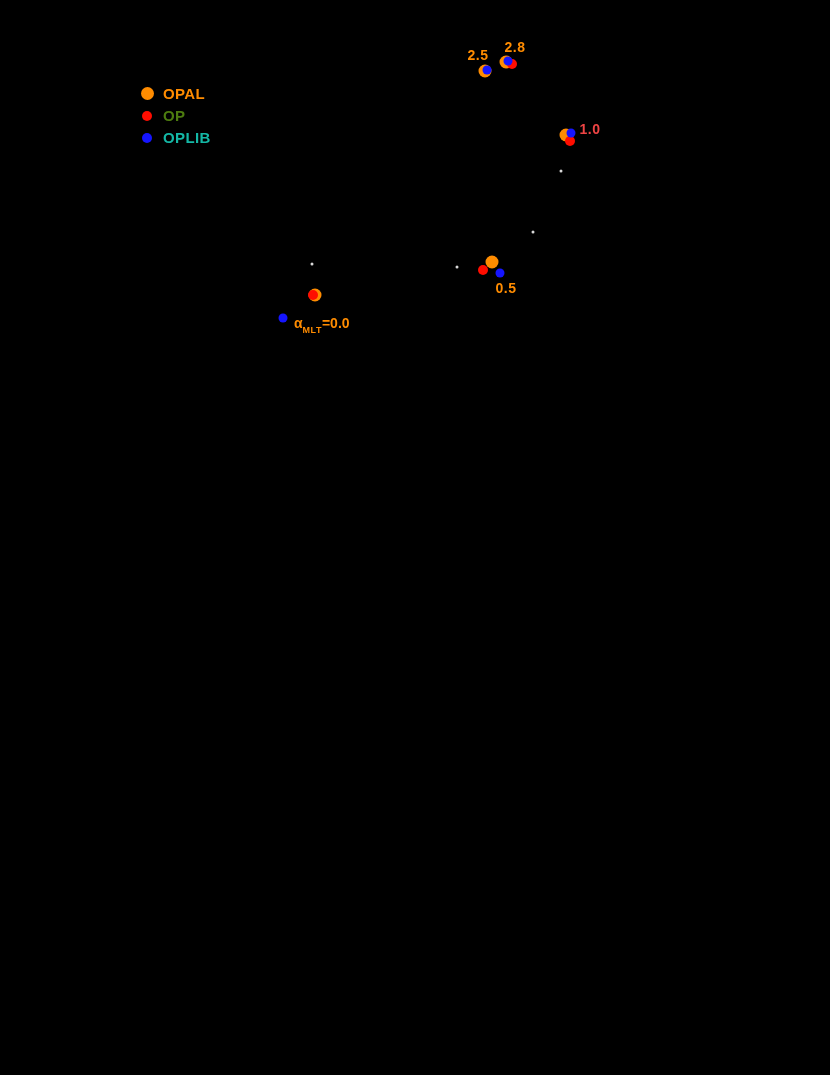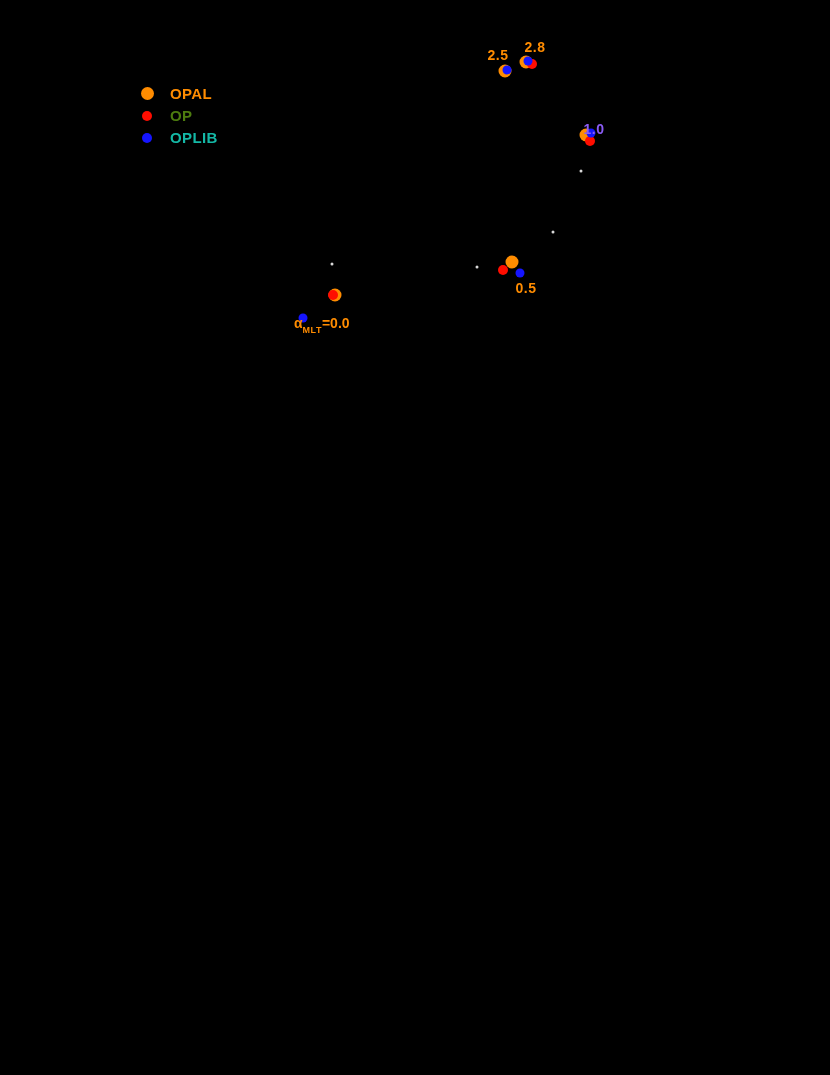--- a/index.html
+++ b/index.html
@@ -31,30 +31,30 @@
     width: 18px;
     display: flex;
     align-items: center;
     justify-content: center;
   }
   .legend-marker {
     display: block;
     border-radius: 50%;
   }
   .legend-label {
-    margin-left: 14px;
+    margin-left: 7px;
     font-size: 15px;
     font-weight: 700;
     letter-spacing: 0.4px;
     line-height: 1;
   }
   
   #points-layer {
     position: absolute;
-    left: 0; top: 0; right: 0; bottom: 0; margin-left: 20px;
+    left: 0; top: 0; right: 0; bottom: 0;
   }
   .dot {
     position: absolute;
     border-radius: 50%;
     transform: translate(-50%, -50%);
   }
   .group-label {
     position: absolute;
     transform: translate(-50%, -50%);
     font-size: 14px;
@@ -117,21 +117,21 @@
       <div class="dot" style="left: 485px; top: 71px; width: 13px; height: 13px; background: rgb(255, 140, 0); z-index: 1;"></div>
       <div class="dot" style="left: 487px; top: 70px; width: 9px; height: 9px; background: rgb(21, 21, 255); z-index: 2;"></div>
       <div class="group-label" style="left: 478px; top: 55px; color: rgb(255, 140, 0);">2.5</div>
       <div class="dot" style="left: 506px; top: 62px; width: 13px; height: 13px; background: rgb(255, 140, 0); z-index: 3;"></div>
       <div class="dot" style="left: 512px; top: 64px; width: 10px; height: 10px; background: rgb(255, 13, 0); z-index: 4;"></div>
       <div class="dot" style="left: 508px; top: 61px; width: 9px; height: 9px; background: rgb(21, 21, 255); z-index: 5;"></div>
       <div class="group-label" style="left: 515px; top: 47px; color: rgb(255, 140, 0);">2.8</div>
       <div class="dot" style="left: 566px; top: 135px; width: 13px; height: 13px; background: rgb(255, 140, 0); z-index: 6;"></div>
       <div class="dot" style="left: 570px; top: 141px; width: 10px; height: 10px; background: rgb(255, 13, 0); z-index: 7;"></div>
       <div class="dot" style="left: 571px; top: 133px; width: 9px; height: 9px; background: rgb(21, 21, 255); z-index: 8;"></div>
-      <div class="group-label" style="left: 574px; top: 129px; color: #8b5cf6;">1.0</div>
+      <div class="group-label" style="left: 590px; top: 129px; color: #ef4444;">1.0</div>
       <div class="dot" style="left: 492px; top: 262px; width: 13px; height: 13px; background: rgb(255, 140, 0); z-index: 9;"></div>
       <div class="dot" style="left: 483px; top: 270px; width: 10px; height: 10px; background: rgb(255, 13, 0); z-index: 10;"></div>
       <div class="dot" style="left: 500px; top: 273px; width: 9px; height: 9px; background: rgb(21, 21, 255); z-index: 11;"></div>
       <div class="group-label" style="left: 488px; top: 288px; color: rgb(255, 140, 0); padding-left: 36px;">0.5</div>
       <div class="dot" style="left: 315px; top: 295px; width: 13px; height: 13px; background: rgb(255, 140, 0); z-index: 12;"></div>
       <div class="dot" style="left: 313px; top: 295px; width: 10px; height: 10px; background: rgb(255, 13, 0); z-index: 13;"></div>
       <div class="dot" style="left: 283px; top: 318px; width: 9px; height: 9px; background: rgb(21, 21, 255); z-index: 14;"></div>
     </div>
 
   <div id="alpha-label" style="color: rgb(255, 140, 0);"><span>α</span><span class="sub">MLT</span><span>=0.0</span></div>

